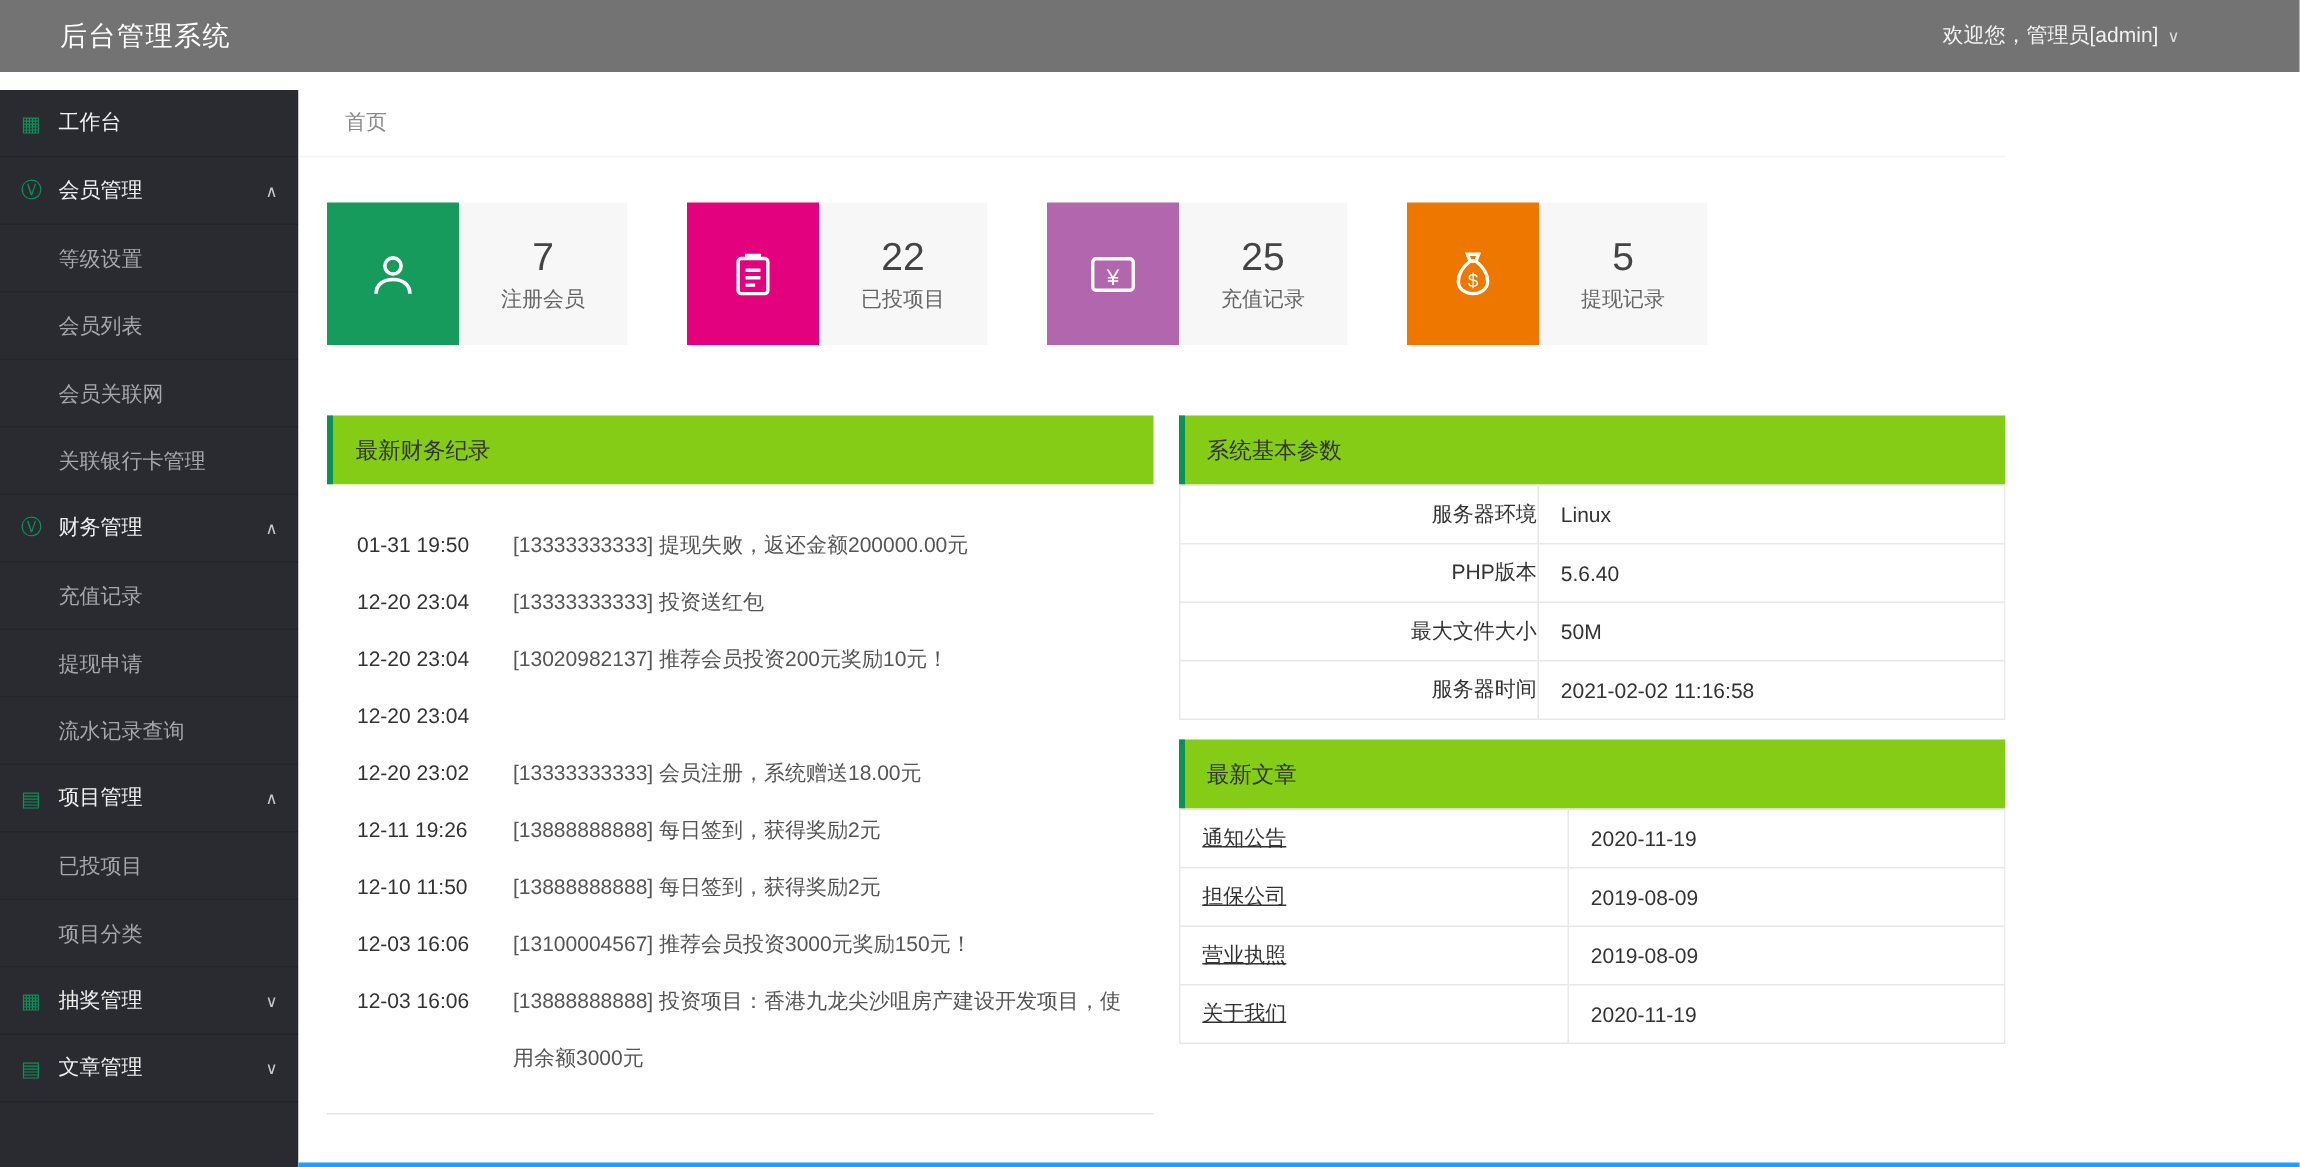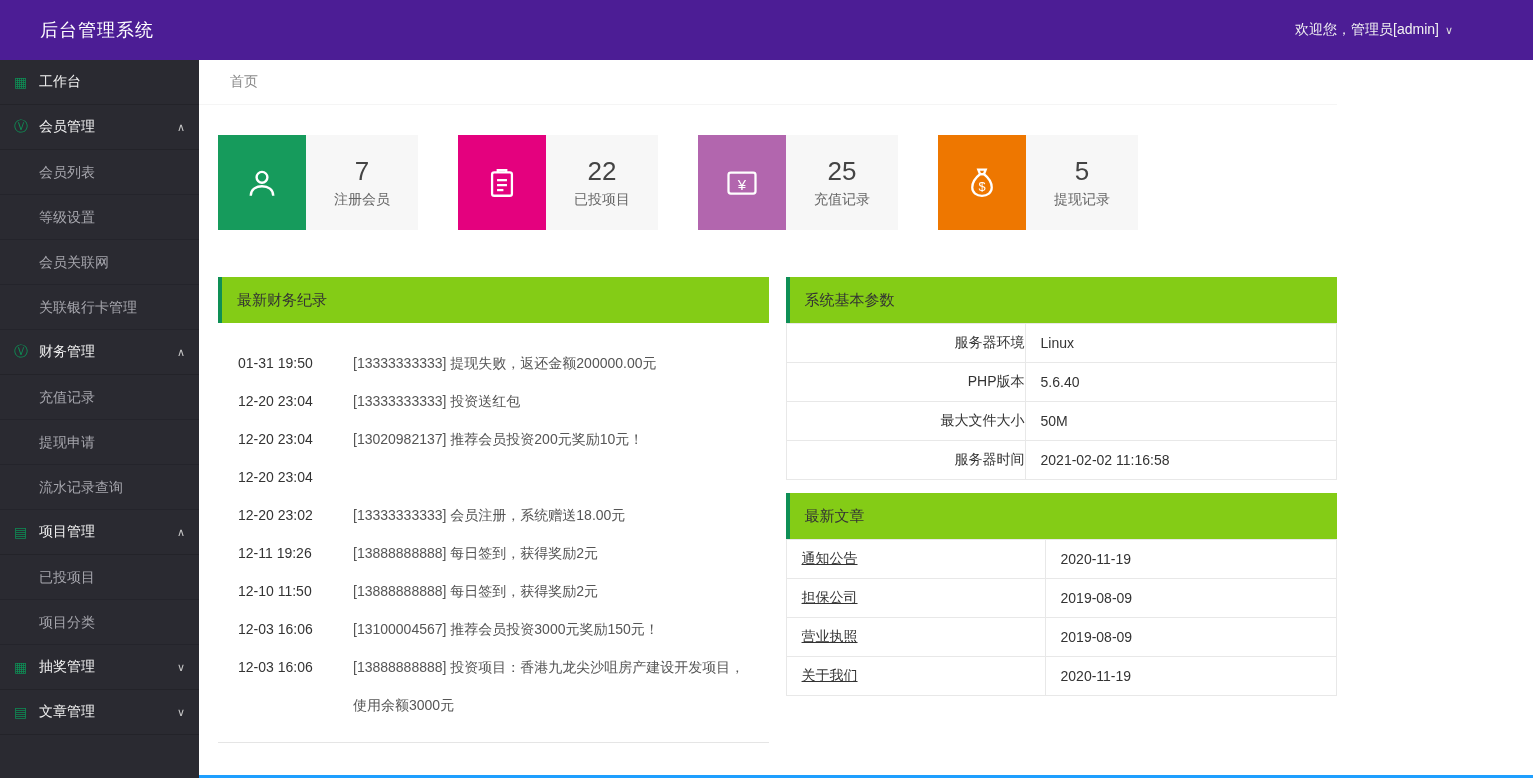--- a/index.html
+++ b/index.html
@@ -1,21 +1,21 @@
 <!DOCTYPE html>
 <html style="--accent: #0e8f55;"><head>
 <meta charset="utf-8">
 <style>
   :root{ --accent:#0e8f55; }
   *{margin:0;padding:0;box-sizing:border-box;}
   html,body{width:1533px;height:778px;}
   body{font-family:"Liberation Sans","DejaVu Sans",sans-serif;background:#fff;overflow:hidden;position:relative;}
 
   
-  .header{position:absolute;top:0;left:0;width:1533px;height:60px;background:#4c1d95;
+  .header{position:absolute;top:0;left:0;width:1533px;height:48px;background:#737373;
     display:flex;align-items:center;justify-content:space-between;padding:0 80px 0 40px;z-index:5;}
   .logo{color:#ffffff;font-size:18px;letter-spacing:1px;}
   .welcome{color:#f2f2f2;font-size:14px;display:flex;align-items:center;gap:6px;cursor:pointer;}
   .chev-down{font-size:11px;color:#dddddd;}
 
   
   .sidebar{position:absolute;top:60px;left:0;width:199px;height:718px;background:#2a2a31;overflow:hidden;}
   .side-item{height:45px;display:flex;align-items:center;padding:0 14px;color:#f0f0f0;font-size:14px;
     cursor:pointer;border-bottom:1px solid rgba(0,0,0,0.15);}
   .side-icon{width:25px;color:var(--accent);font-size:14px;}
@@ -39,21 +39,21 @@
   .stat-label{font-size:14px;color:#666;}
 
   
   .panels-row{display:flex;gap:17px;margin:47px 0 0 19px;}
   .finance-panel{width:580px;}
   .right-col{width:581px;display:flex;flex-direction:column;}
   .panel-header{height:46px;background:#84cc16;border-left:4px solid var(--accent);
     display:flex;align-items:center;padding-left:15px;}
   .panel-title{font-size:15px;color:#333;}
   .records{border-bottom:1px solid #e5e5e5;padding:21px 20px 18px 20px;min-height:376px;background:#fff;}
-  .record-row{display:flex;line-height:38px;font-size:14px;gap:11px;}
+  .record-row{display:flex;line-height:38px;font-size:14px;}
   .record-time{width:92px;flex:none;color:#333;}
   .record-text{flex:1;color:#555;margin-left:12px;}
 
   .kv-table{width:100%;border-collapse:collapse;font-size:14px;color:#333;table-layout:fixed;}
   .kv-table td{border:1px solid #e8e8e8;height:39px;padding-left:15px;background:#fff;}
   .system-tbl .k{width:239px;text-align:right;}
   .articles-tbl .k{width:259px;text-decoration:underline;}
   .articles-panel{margin-top:13px;}
 
   .footer-accent{position:absolute;left:199px;bottom:0;width:1334px;height:3px;background:#1e9fff;}
@@ -73,22 +73,22 @@
   <nav>
       <div class="side-item">
         <span class="side-icon">▦</span>
         <span class="side-label">工作台</span>
       </div>
       <div class="side-item">
         <span class="side-icon">Ⓥ</span>
         <span class="side-label">会员管理</span>
         <span class="chev">∧</span>
       </div>
+      <div class="sub-item">等级设置</div>
       <div class="sub-item">会员列表</div>
-      <div class="sub-item">等级设置</div>
       <div class="sub-item">会员关联网</div>
       <div class="sub-item">关联银行卡管理</div>
       <div class="side-item">
         <span class="side-icon">Ⓥ</span>
         <span class="side-label">财务管理</span>
         <span class="chev">∧</span>
       </div>
       <div class="sub-item">充值记录</div>
       <div class="sub-item">提现申请</div>
       <div class="sub-item">流水记录查询</div>

